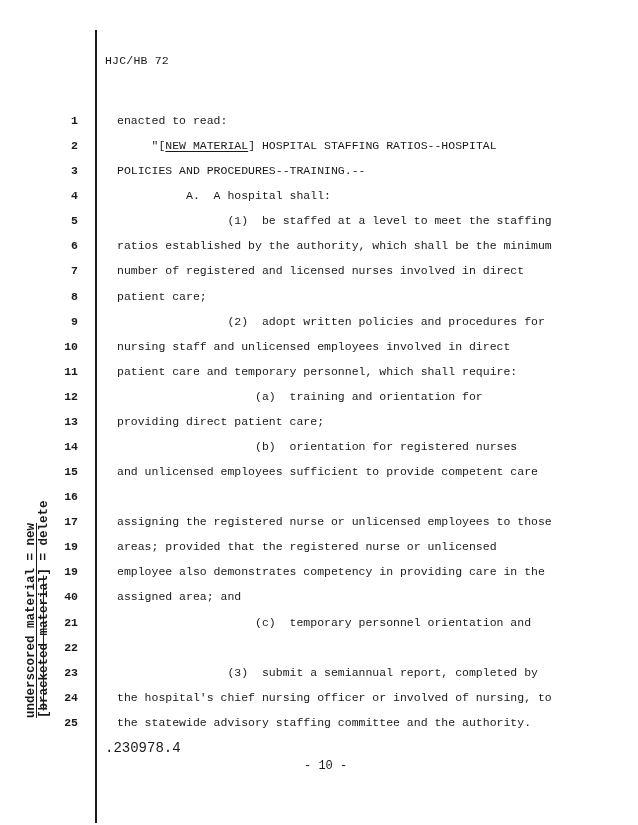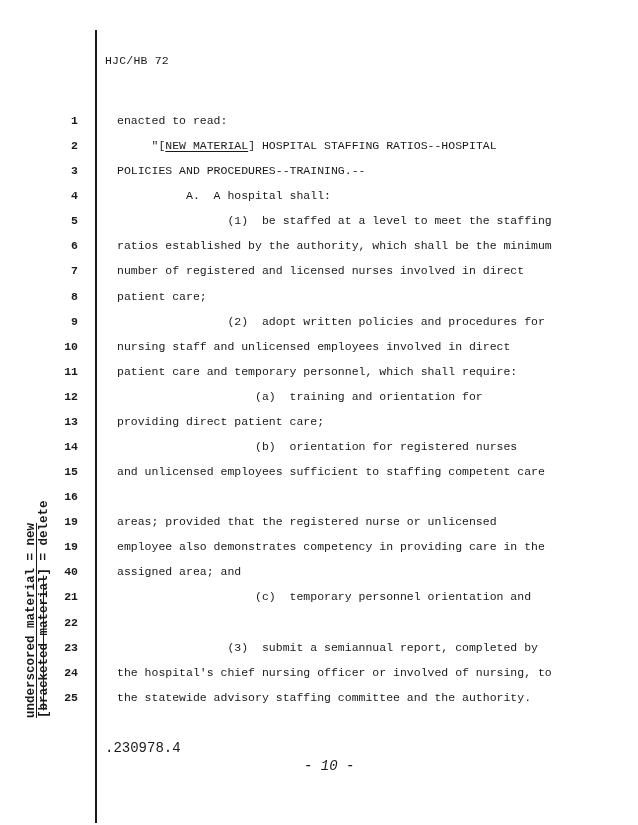--- a/index.html
+++ b/index.html
@@ -60,24 +60,23 @@
   .doc-footer-code{
     position:absolute;
     left:105px;top:742px;
     font-size:14px;
     line-height:13px;
     white-space:pre;
   }
   .doc-footer-page{
     position:absolute;
     left:304px;top:760px;
-    font-size:14px;
+    font-size:12px;
     line-height:13px;
     white-space:pre;
-    font-style:italic;
   }
 </style>
 </head>
 <body>
 
 <div class="page">
   <div class="margin-legend"><div class="legend-line"><span class="seg-u">underscored material = new</span></div><div class="legend-line"><span>[</span><span class="seg-s">bracketed material</span><span>] = delete</span></div></div>
   <div class="rule-vertical"></div>
   <div class="doc-header">HJC/HB 72</div>
   <div class="lines">
@@ -132,24 +131,28 @@
       <div class="bill-line">
         <span class="line-num">13</span>
         <span class="line-text"><span>providing direct patient care;</span></span>
       </div>
       <div class="bill-line">
         <span class="line-num">14</span>
         <span class="line-text"><span>                    (b)  orientation for registered nurses</span></span>
       </div>
       <div class="bill-line">
         <span class="line-num">15</span>
-        <span class="line-text"><span>and unlicensed employees sufficient to staffing competent care</span></span>
+        <span class="line-text"><span>and unlicensed employees sufficient to provide competent care</span></span>
       </div>
       <div class="bill-line">
         <span class="line-num">16</span>
+      </div>
+      <div class="bill-line">
+        <span class="line-num">17</span>
+        <span class="line-text"><span>assigning the registered nurse or unlicensed employees to those</span></span>
       </div>
       <div class="bill-line">
         <span class="line-num">19</span>
         <span class="line-text"><span>areas; provided that the registered nurse or unlicensed</span></span>
       </div>
       <div class="bill-line">
         <span class="line-num">19</span>
         <span class="line-text"><span>employee also demonstrates competency in providing care in the</span></span>
       </div>
       <div class="bill-line">

